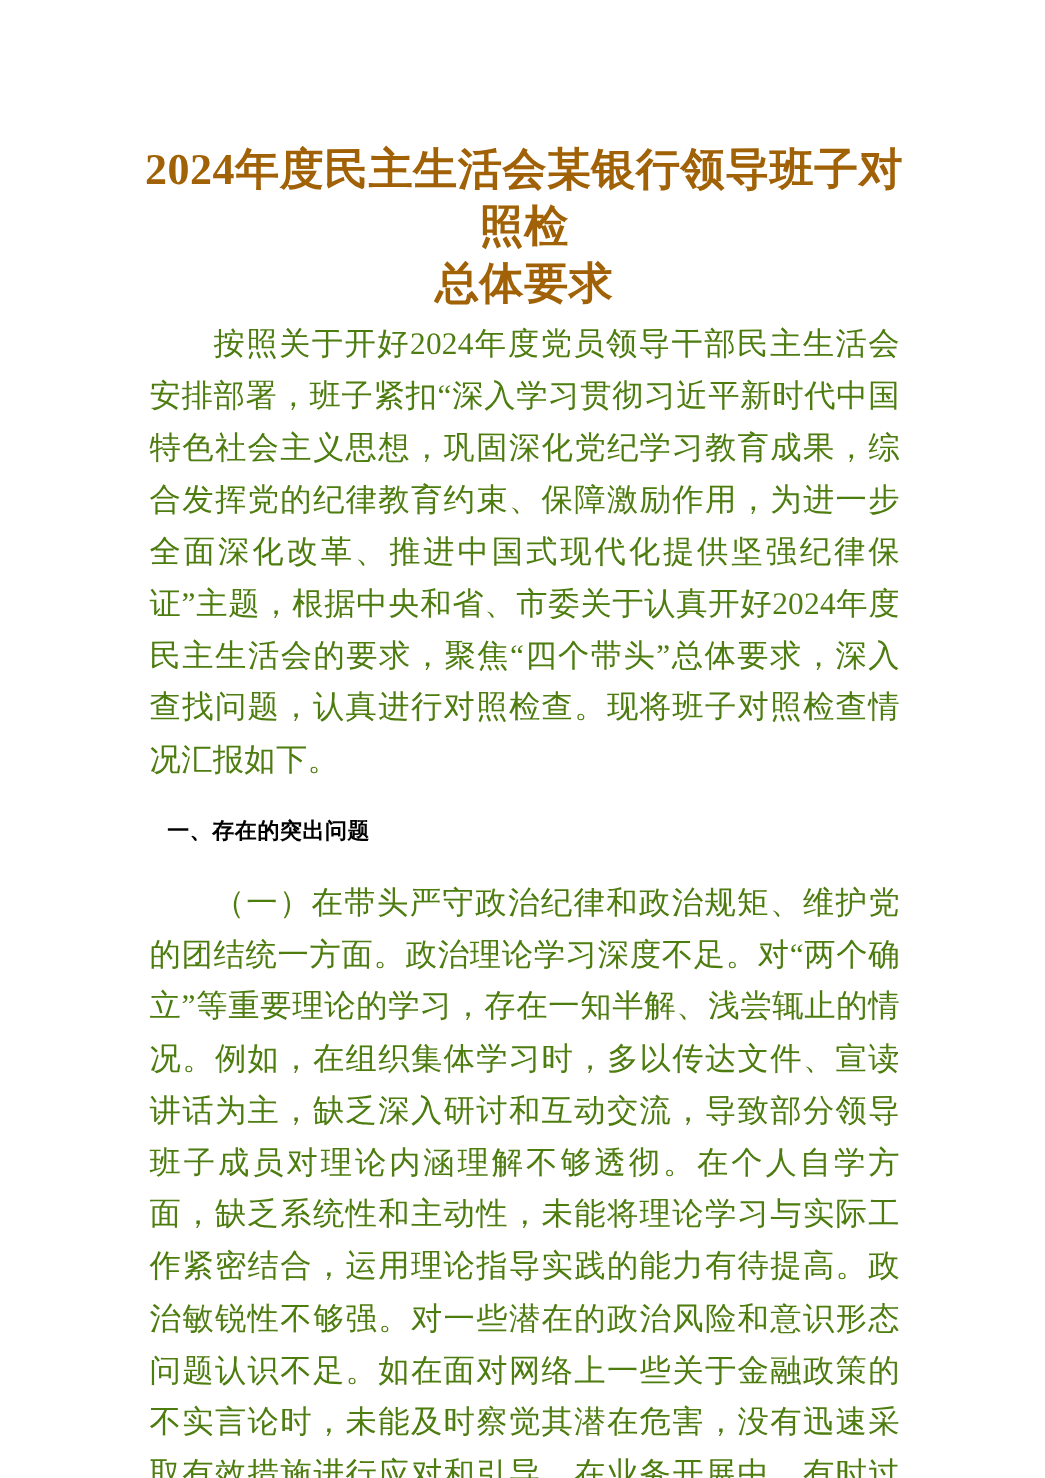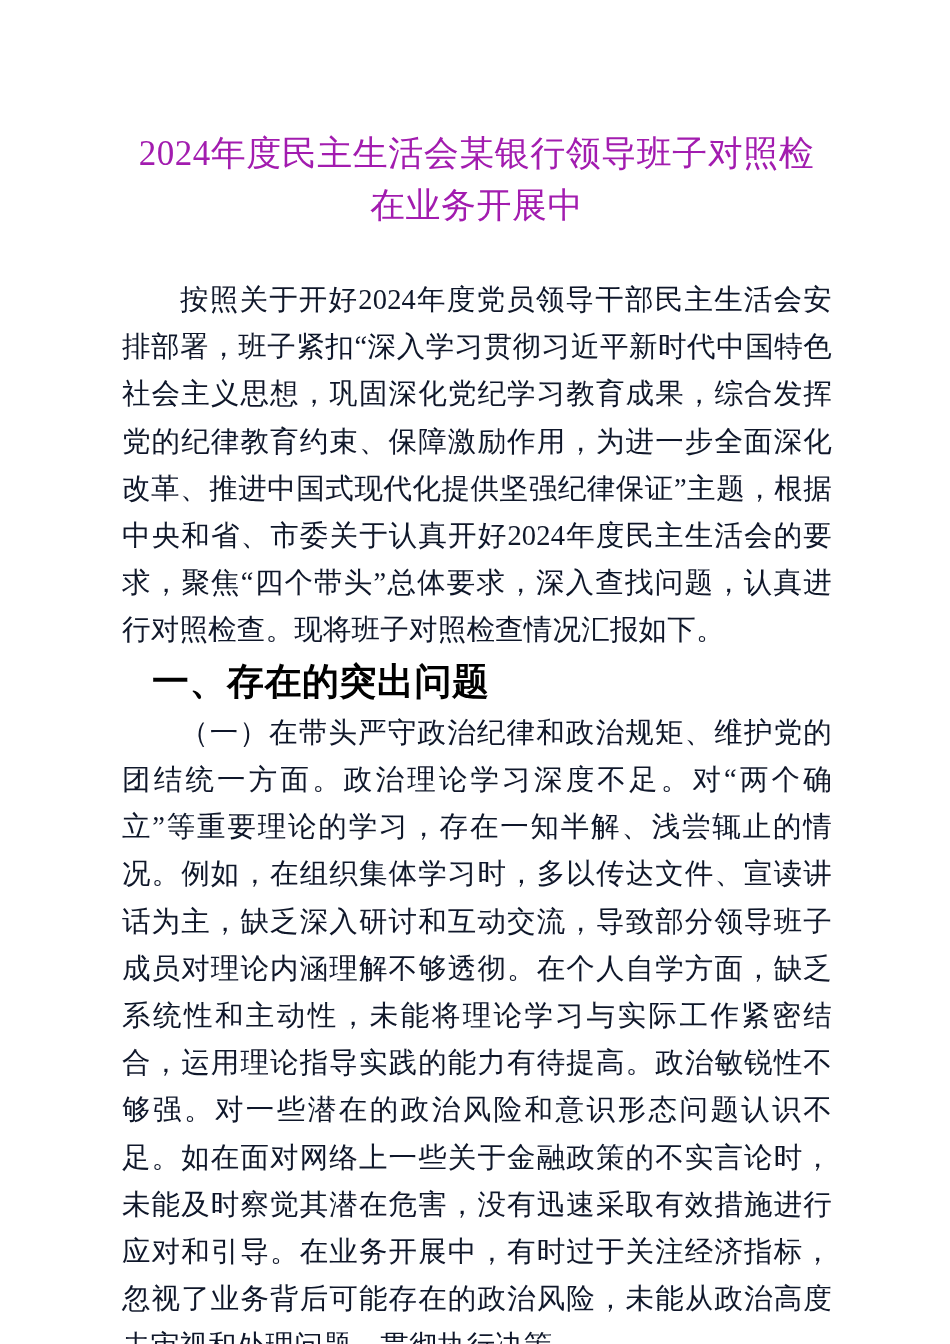--- a/index.html
+++ b/index.html
@@ -17,72 +17,72 @@
   }
 
   
   .doc-title {
     position: absolute;
     left: 118px;
     top: 128px;
     width: 717px;
     text-align: center;
     font-family: "Liberation Serif", "DejaVu Serif", serif;
-    font-weight: normal;
-    font-size: 35px;
+    font-weight: bold;
+    font-size: 40px;
     line-height: 52px;
-    color: #a21caf;
+    color: #a16207;
     letter-spacing: 0.5px;
   }
 
   
   .body-block {
     position: absolute;
     left: 118px;
     top: 272px;
     width: 718px;
   }
 
   p.para {
-    margin: 4px;
+    margin: 18px;
     font-family: "Liberation Serif", "DejaVu Serif", serif;
     font-size: 28.5px;
     line-height: 47.2px;
-    color: #0f172a;
+    color: #4d7c0f;
     text-align: justify;
     text-justify: inter-character;
     text-indent: 58px;
     letter-spacing: 0.2px;
     word-break: break-all;
   }
 
   
   h2.section-heading {
     margin: 0;
     font-family: "Liberation Sans", "DejaVu Sans", sans-serif;
-    font-size: 37px;
+    font-size: 20px;
     line-height: 47.2px;
     font-weight: bold;
     color: #000000;
     text-indent: 34px;
     letter-spacing: 0.5px;
   }
 
   .lead-bold {
     font-weight: normal;
   }
 </style>
 </head>
 <body>
 
 <div class="page">
 
   <div class="doc-title">
     <div>2024年度民主生活会某银行领导班子对照检</div>
-    <div>在业务开展中</div>
+    <div>总体要求</div>
   </div>
 
   <div class="body-block">
 
     <p class="para">按照关于开好2024年度党员领导干部民主生活会安排部署，班子紧扣“深入学习贯彻习近平新时代中国特色社会主义思想，巩固深化党纪学习教育成果，综合发挥党的纪律教育约束、保障激励作用，为进一步全面深化改革、推进中国式现代化提供坚强纪律保证”主题，根据中央和省、市委关于认真开好2024年度民主生活会的要求，聚焦“四个带头”总体要求，深入查找问题，认真进行对照检查。现将班子对照检查情况汇报如下。</p>
 
     <h2 class="section-heading">一、存在的突出问题</h2>
 
     <p class="para"><span class="lead-bold">（一）在带头严守政治纪律和政治规矩、维护党的团结统一方面。</span><span>政治理论学习深度不足。对“两个确立”等重要理论的学习，存在一知半解、浅尝辄止的情况。例如，在组织集体学习时，多以传达文件、宣读讲话为主，缺乏深入研讨和互动交流，导致部分领导班子成员对理论内涵理解不够透彻。在个人自学方面，缺乏系统性和主动性，未能将理论学习与实际工作紧密结合，运用理论指导实践的能力有待提高。政治敏锐性不够强。对一些潜在的政治风险和意识形态问题认识不足。如在面对网络上一些关于金融政策的不实言论时，未能及时察觉其潜在危害，没有迅速采取有效措施进行应对和引导。在业务开展中，有时过于关注经济指标，忽视了业务背后可能存在的政治风险，未能从政治高度去审视和处理问题。贯彻执行决策</span></p>
 

